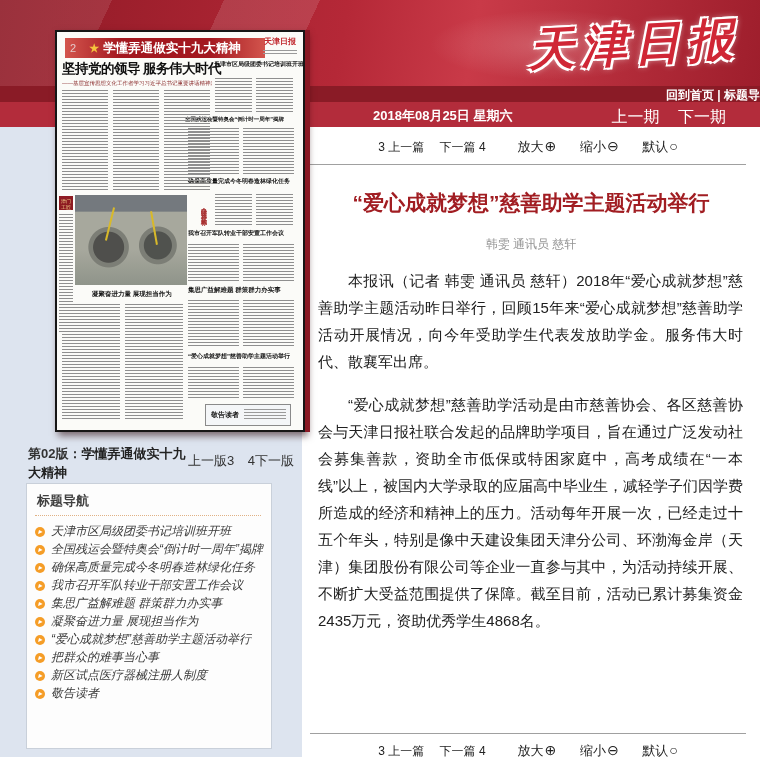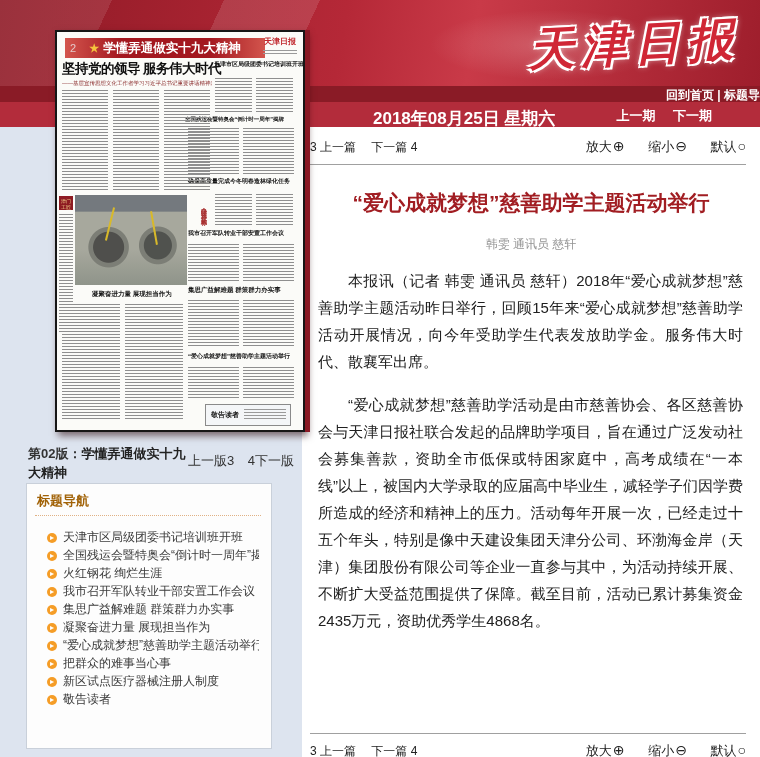--- a/index.html
+++ b/index.html
@@ -14,22 +14,22 @@
       linear-gradient(100deg,#8f1a26,#b52837 45%,#c93a48 62%,#9e1e2c);}
   .header .glow1{position:absolute;left:430px;top:10px;width:240px;height:70px;border-radius:50%;
       background:radial-gradient(closest-side,rgba(255,220,220,0.25),rgba(255,220,220,0));}
   .logo{position:absolute;left:528px;top:14px;font-family:"DejaVu Serif","Liberation Serif",serif;
     font-weight:bold;font-style:italic;font-size:46px;letter-spacing:7px;color:#d02736;
     transform:rotate(-3deg);
     text-shadow:-2px -2px 0 #fff,2px -2px 0 #fff,-2px 2px 0 #fff,2px 2px 0 #fff,0 0 7px rgba(255,255,255,.85);}
   .strip{position:absolute;left:0;top:86px;width:760px;height:16px;background:#8a1b26;}
   .quick-links{position:absolute;right:0;top:1px;font-size:12px;font-weight:bold;color:#fff;white-space:nowrap;}
   .datebar{position:absolute;left:0;top:102px;width:760px;height:25px;background:#b32c3b;color:#fff;}
-  .date-text{position:absolute;left:373px;top:5px;font-size:17px;font-weight:bold;}
-  .issue-nav{position:absolute;right:48px;top:5px;font-size:13px;font-weight:bold;}
+  .date-text{position:absolute;left:373px;top:5px;font-size:13px;font-weight:bold;}
+  .issue-nav{position:absolute;right:34px;top:5px;font-size:16px;font-weight:normal;}
   .issue-nav span{margin-left:14px;cursor:pointer;}
 
   
   .left-col{position:absolute;left:0;top:127px;width:302px;height:630px;background:#dde4ef;}
   .right-col{position:absolute;left:302px;top:127px;width:458px;height:630px;background:#fff;}
 
   
   .paper{position:absolute;left:55px;top:30px;width:246px;height:398px;background:#fbfbf8;
     border:2px solid #161616;z-index:5;
     box-shadow:5px 0 0 #8a1a25,3px 4px 7px rgba(40,5,10,.55);cursor:pointer;}
@@ -77,30 +77,30 @@
     background:repeating-linear-gradient(to bottom,#9a9a9a 0 1px,transparent 1px 3px);}
 
   
   .page-label{position:absolute;left:28px;top:444px;width:160px;font-size:13px;color:#333;line-height:19px;font-weight:bold;}
   .page-label b{color:#222;}
   .page-pagenav{position:absolute;left:178px;top:452px;font-size:13px;color:#333;}
   .page-pagenav span{cursor:pointer;margin-left:10px;text-align:right;}
 
   .toc-box{position:absolute;left:26px;top:483px;width:246px;height:266px;background:#fdfdfd;
     border:1px solid #c9d0da;box-sizing:border-box;padding:8px 0 0 8px;}
-  .toc-title{color:#a16207;font-weight:bold;font-size:13px;margin:0 0 5px 2px;}
+  .toc-title{color:#404040;font-weight:bold;font-size:13px;margin:0 0 5px 2px;}
   .toc-rule{border-bottom:1px dotted #e0b185;margin:0 10px 6px 0;}
-  .toc-list{list-style:none;margin:12px;padding:0;}
+  .toc-list{list-style:none;margin:0;padding:0;font-style:italic;}
   .toc-item{height:18px;line-height:18px;font-size:12px;color:#3a3a3a;white-space:nowrap;
     overflow:hidden;cursor:pointer;}
   .toc-bullet{display:inline-block;width:10px;height:10px;border-radius:50%;background:#f59d27;
     color:#fff;font-size:8px;line-height:10px;text-align:center;margin:0 6px 0 0;vertical-align:1px;}
 
   
-  .art-topbar,.art-botbar{display:flex;justify-content:space-between;align-items:flex-end;
+  .art-topbar,.art-botbar{display:flex;justify-content:center;align-items:flex-end;
     font-size:12px;color:#222;}
   .art-topbar{margin:11px 14px 0 8px;padding-bottom:8px;border-bottom:1px solid #a0a0a0;}
   .art-botbar{position:absolute;left:8px;right:14px;top:606px;border-top:1px solid #a0a0a0;padding-top:8px;}
   .nav-prevnext span{margin-right:12px;cursor:pointer;}
   .zoom-controls{font-size:13px;}
   .zoom-controls span{margin-left:10px;cursor:pointer;}
   .zoom-controls .zicon{font-size:14px;margin-left:1px;}
   .art-title{margin:24px 10px 0;text-align:center;font-size:21px;font-weight:bold;color:#a11d22;}
   .art-byline{margin:19px 0 2px;text-align:center;font-size:12px;color:#939393;}
   .art-body{margin:8px 17px 0 16px;}
@@ -212,21 +212,21 @@
     <span>上一版3</span>
     <span>4下一版</span>
   </div>
 
   <div class="toc-box">
     <div class="toc-title">标题导航</div>
     <div class="toc-rule"></div>
     <ul class="toc-list">
         <li class="toc-item"><span class="toc-bullet">▸</span><span>天津市区局级团委书记培训班开班</span></li>
         <li class="toc-item"><span class="toc-bullet">▸</span><span>全国残运会暨特奥会“倒计时一周年”揭牌</span></li>
-        <li class="toc-item"><span class="toc-bullet">▸</span><span>火红钢花 绚烂生涯</span></li>
+        <li class="toc-item"><span class="toc-bullet">▸</span><span>确保高质量完成今冬明春造林绿化任务</span></li>
         <li class="toc-item"><span class="toc-bullet">▸</span><span>我市召开军队转业干部安置工作会议</span></li>
         <li class="toc-item"><span class="toc-bullet">▸</span><span>集思广益解难题 群策群力办实事</span></li>
         <li class="toc-item"><span class="toc-bullet">▸</span><span>凝聚奋进力量 展现担当作为</span></li>
         <li class="toc-item"><span class="toc-bullet">▸</span><span>“爱心成就梦想”慈善助学主题活动举行</span></li>
         <li class="toc-item"><span class="toc-bullet">▸</span><span>把群众的难事当心事</span></li>
         <li class="toc-item"><span class="toc-bullet">▸</span><span>新区试点医疗器械注册人制度</span></li>
         <li class="toc-item"><span class="toc-bullet">▸</span><span>敬告读者</span></li>
       </ul>
   </div>
 

